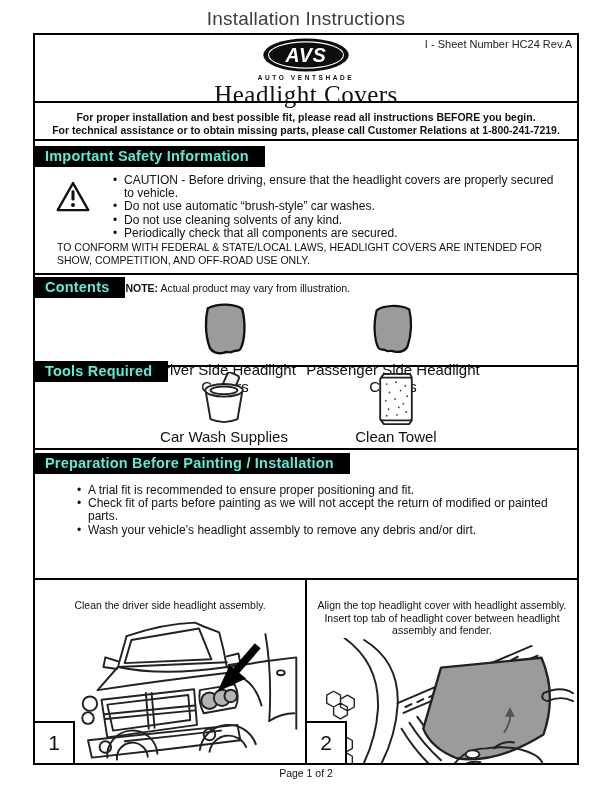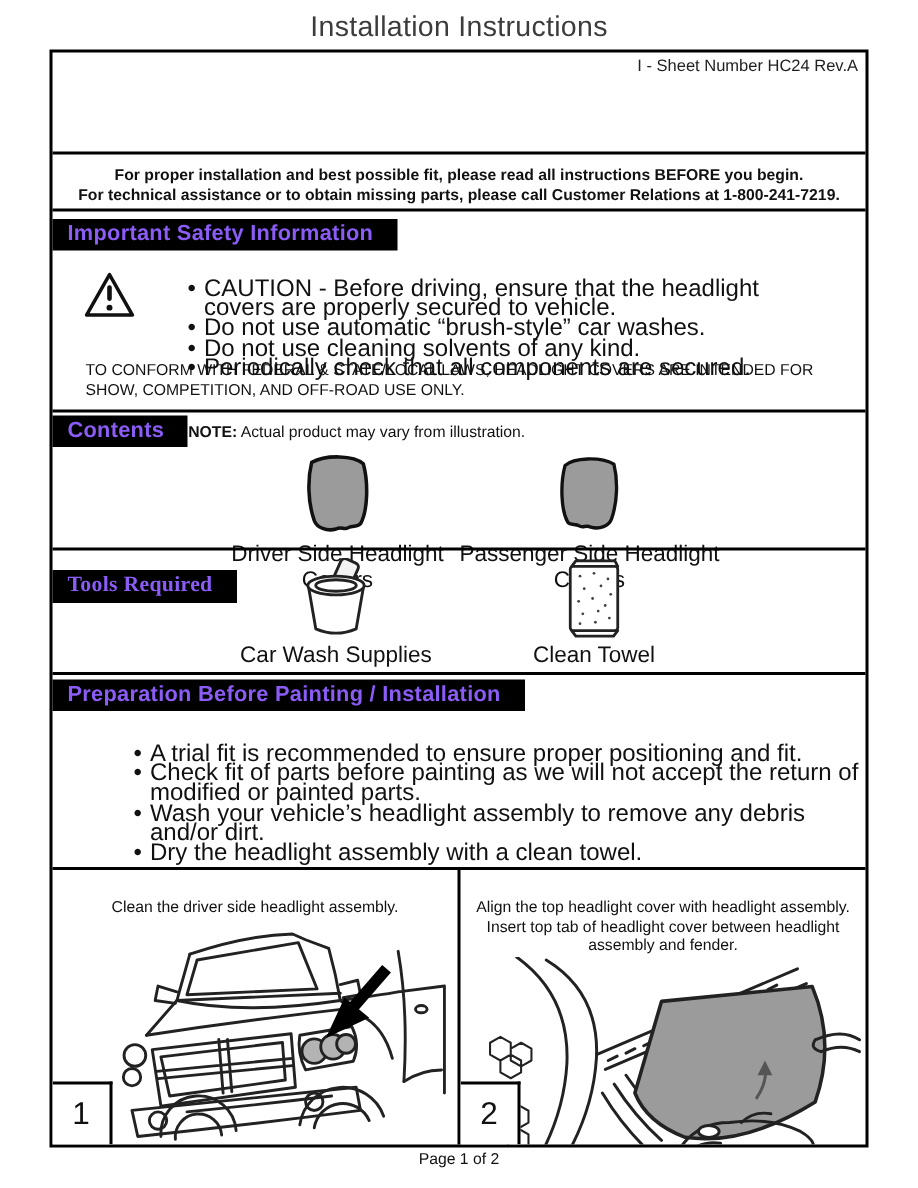--- a/index.html
+++ b/index.html
@@ -15,28 +15,28 @@
   
   .sheet-number{position:absolute;top:3px;right:5px;font-size:11px;color:#222;}
   .brand{position:absolute;top:2px;left:0;width:542px;text-align:center;}
   .brand-sub{font-size:6.5px;letter-spacing:2.6px;font-weight:bold;color:#111;margin-top:1px;}
   .product-title{font-family:"Liberation Serif",serif;font-size:25px;color:#101010;
                  margin-top:0px;letter-spacing:.5px;}
 
   .intro{position:absolute;top:70px;left:0;width:542px;text-align:center;
          font-size:10.5px;font-weight:bold;line-height:13px;padding-top:6px;}
 
-  .bar{display:inline-block;background:#000;color:#8b5cf6;font-weight:bold;
+  .bar{display:inline-block;background:#000;color:#5eead4;font-weight:bold;
        font-size:14.5px;padding:2px 16px 3px 10px;letter-spacing:.2px;}
   .note-line{font-size:10.5px;}
   .note-line b{font-weight:bold;}
 
   .safety-row{position:absolute;top:139px;left:20px;width:505px;display:flex;}
   .warn-wrap{width:58px;padding-top:6px;flex:0 0 auto;text-align:center;}
-  ul.bullets{margin:12px;padding:0;list-style:none;font-size:16px;line-height:13.2px;}
+  ul.bullets{margin:0;padding:0;list-style:none;font-size:12px;line-height:13.2px;}
   ul.bullets li{padding-left:11px;position:relative;}
   ul.bullets li::before{content:"•";position:absolute;left:0;top:0;}
 
   .conform{position:absolute;top:206px;left:22px;width:505px;
            font-size:10.5px;font-weight:normal;line-height:13px;}
 
   .section-bar-row{position:absolute;left:0;display:flex;align-items:center;}
   .fig-col{position:absolute;text-align:center;font-size:15px;}
   .fig-col .fig-label{margin-top:2px;}
 
@@ -65,20 +65,29 @@
 </head>
 <body>
 
 <div class="page">
 
   <div class="doc-title">Installation Instructions</div>
 
   <div class="sheet">
 
     <div class="sheet-number">I - Sheet Number HC24 Rev.A</div>
+    <div class="brand">
+      <svg width="90" height="36" viewBox="0 0 120 48" style="margin:0 auto;">
+        <ellipse cx="60" cy="24" rx="57" ry="22" fill="#0d0d0d"></ellipse>
+        <ellipse cx="60" cy="24" rx="50" ry="17.5" fill="none" stroke="#fff" stroke-width="1.4"></ellipse>
+        <text x="60" y="33" text-anchor="middle" font-family="Liberation Sans, sans-serif" font-size="26" font-weight="bold" font-style="italic" fill="#fff" letter-spacing="1">AVS</text>
+      </svg>
+      <div class="brand-sub">AUTO VENTSHADE</div>
+      <div class="product-title">Headlight Covers</div>
+    </div>
     <div class="hline" style="top:66px;"></div>
 
     <div class="intro">
       <div>For proper installation and best possible fit, please read all instructions BEFORE you begin.</div>
       <div>For technical assistance or to obtain missing parts, please call Customer Relations at 1-800-241-7219.</div>
     </div>
     <div class="hline" style="top:104px;"></div>
 
     <div class="abs" style="top:111px;left:0;">
       <span class="bar">Important Safety Information</span>
@@ -115,21 +124,21 @@
       <div class="fig-label">Driver Side Headlight Covers</div>
     </div>
     <div class="fig-col" style="top:266px;left:268px;width:180px;">
       <svg width="48" height="58" viewBox="0 0 56 64" style="margin:0 auto;transform:scaleX(-1);">
         <path d="M9 8 C20 2 40 3 47 9 C51 24 50 44 45 53 C43 56 39 54 36 56 C33 58 31 55 27 57 C20 59 13 56 11 51 C6 37 6 20 9 8 Z" fill="#9b9b9b" stroke="#111" stroke-width="2.6" stroke-linejoin="round"></path>
       </svg>
       <div class="fig-label">Passenger Side Headlight Covers</div>
     </div>
     <div class="hline" style="top:330px;"></div>
 
-    <div class="abs" style="top:345px;left:0;font-family:Liberation Serif, serif;">
+    <div class="abs" style="top:326px;left:0;">
       <span class="bar">Tools Required</span>
     </div>
     <div class="fig-col" style="top:337px;left:104px;width:170px;">
       <svg width="52" height="54" viewBox="0 0 54 56" style="margin:0 auto;">
         <g class="lineart">
           <rect x="27" y="1" width="13" height="20" rx="3" transform="rotate(24 33 11)" fill="#f2f2f2"></rect>
           <path d="M8 20 L13 49 Q27 55 41 49 L46 20" fill="#fff"></path>
           <ellipse cx="27" cy="19" rx="19.5" ry="6.5" fill="#fff"></ellipse>
           <ellipse cx="27" cy="19" rx="14" ry="4" fill="#fff"></ellipse>
         </g>
@@ -163,21 +172,20 @@
     </div>
     <div class="hline" style="top:413px;"></div>
 
     <div class="abs" style="top:418px;left:0;">
       <span class="bar">Preparation Before Painting / Installation</span>
     </div>
     <ul class="bullets prep-bullets">
       <li>A trial fit is recommended to ensure proper positioning and fit.</li>
       <li>Check fit of parts before painting as we will not accept the return of modified or painted parts.</li>
       <li>Wash your vehicle’s headlight assembly to remove any debris and/or dirt.</li>
-      <li>Dry the headlight assembly with a clean towel.</li>
     </ul>
 
     <div class="hline panels-top"></div>
     <div class="panel-divider"></div>
 
     <div class="panel panel-left">
       <div class="panel-caption">Clean the driver side headlight assembly.</div>
       <svg width="268" height="162" viewBox="0 0 272 168">
         <g class="lineart">
 

